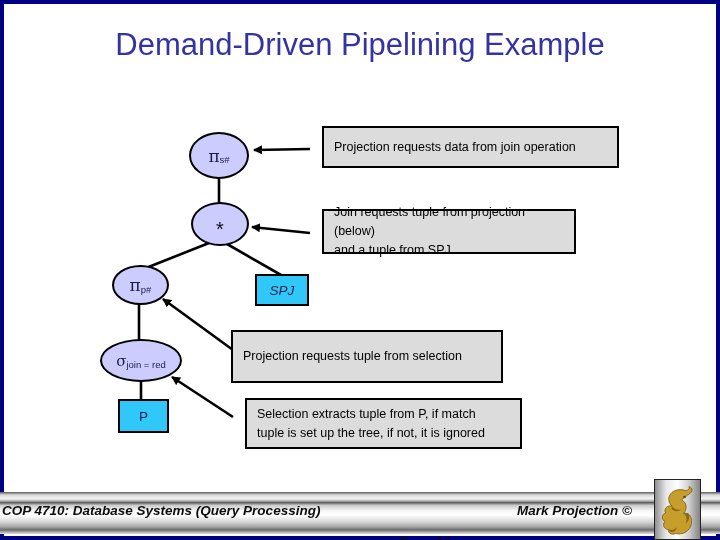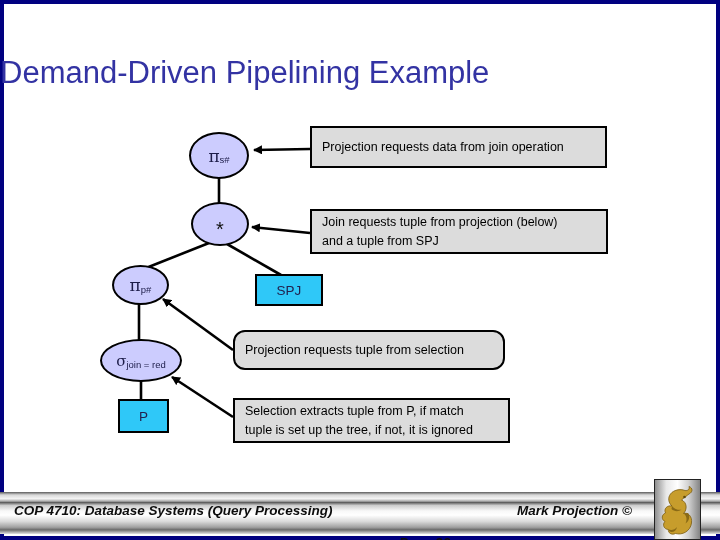--- a/index.html
+++ b/index.html
@@ -6,57 +6,57 @@
   .slide{
     position:relative;width:720px;height:540px;background:#ffffff;
     font-family:"Liberation Sans", sans-serif;overflow:hidden;
     box-sizing:border-box;
   }
   .slide-border{
     position:absolute;left:0;top:0;width:712px;height:532px;
     border:4px solid #000080;z-index:1;pointer-events:none;
   }
   .page-title{
-    position:absolute;left:0;top:27px;width:720px;text-align:left;
-    font-size:31px;color:#3333a3;z-index:2;letter-spacing:0px;margin-top:28px;
+    position:absolute;left:0;top:27px;width:720px;text-align:center;
+    font-size:31px;color:#3333a3;z-index:2;letter-spacing:0px;
   }
   
   .ellipse-node{
     position:absolute;background:#ccccfe;border:2.4px solid #000000;
     border-radius:50%;display:flex;align-items:center;justify-content:center;
     color:#1d1d49;z-index:4;box-sizing:border-box;
   }
   .rect-node{
     position:absolute;background:#2fc8f8;border:2.4px solid #000000;
     display:flex;align-items:center;justify-content:center;
     color:#22224f;font-size:13.5px;z-index:4;box-sizing:border-box;
   }
   .op-symbol{font-size:17px;font-family:"DejaVu Serif", serif;}
   .op-sub{font-size:9.5px;font-family:"Liberation Sans", sans-serif;transform:translateY(4px);display:inline-block;}
   .star-symbol{font-size:20px;color:#111;transform:translateY(5px);display:inline-block;font-family:"Liberation Sans", sans-serif;}
   
   .callout{
     position:absolute;background:#dcdcdc;border:2px solid #000000;
     display:flex;align-items:center;padding:0 10px;font-size:12.5px;
-    line-height:1.5;color:#000;white-space:pre-line;z-index:3;box-sizing:border-box;
+    line-height:1.5;color:#000;white-space:pre-line;z-index:3;box-sizing:border-box;margin-left:12px;
   }
   
   .connector-layer{position:absolute;left:0;top:0;width:720px;height:540px;z-index:2;pointer-events:none;}
   
   .footer-bar{
     position:absolute;left:0;top:492px;width:720px;height:42px;z-index:5;
     background:linear-gradient(180deg,
       #5a5a5a 0%, #d8d8d8 7%, #f4f4f4 16%, #a8a8a8 22%, #5f5f5f 25%,
       #cccccc 32%, #f8f8f8 45%, #ffffff 55%, #dadada 70%,
       #a0a0a0 84%, #6b6b6b 90%, #e3e3e3 100%);
   }
   .footer-text{
     position:absolute;top:11px;font-size:13.5px;font-weight:bold;font-style:italic;color:#0d0d0d;
   }
-  .footer-course{left:14px;}
+  .footer-course{left:2px;}
   .footer-page{left:399px;margin-top:32px;}
   .footer-author{right:88px;}
   .logo-strip{
     position:absolute;left:654px;top:479px;width:47px;height:61px;z-index:6;
     border:1.5px solid #222;box-sizing:border-box;
     background:linear-gradient(90deg,#8f8f8f 0%,#e8e8e8 25%,#ffffff 50%,#d0d0d0 75%,#848484 100%);
     display:flex;align-items:center;justify-content:center;
   }
 </style>
 </head>
@@ -98,33 +98,33 @@
   <div class="ellipse-node" style="left:112px;top:265px;width:57px;height:40px;">
     <span class="op-symbol">π</span>
       <span class="op-sub">p#</span>
   </div>
 
   <div class="ellipse-node" style="left:100px;top:339px;width:82px;height:43px;">
     <span class="op-symbol" style="font-size:15px;">σ</span>
       <span class="op-sub">join = red</span>
   </div>
 
-  <div class="rect-node" style="left:255px;top:274px;width:68px;height:32px;">
+  <div class="rect-node" style="left:255px;top:274px;width:54px;height:32px;font-style:italic;">
     <span>SPJ</span>
   </div>
 
   <div class="rect-node" style="left:118px;top:399px;width:51px;height:34px;">
     <span>P</span>
   </div>
 
   <div class="callout" style="left:310px;top:126px;width:297px;height:42px;">Projection requests data from join operation</div>
-  <div class="callout" style="left:310px;top:209px;width:298px;height:45px;">Join requests tuple from projection (below)
+  <div class="callout" style="left:310px;top:209px;width:254px;height:45px;">Join requests tuple from projection (below)
 and a tuple from SPJ</div>
-  <div class="callout" style="left:233px;top:330px;width:272px;height:40px;border-radius:12px;">Projection requests tuple from selection</div>
-  <div class="callout" style="left:233px;top:398px;width:277px;height:45px;">Selection extracts tuple from P, if match
+  <div class="callout" style="left:219px;top:330px;width:272px;height:53px;">Projection requests tuple from selection</div>
+  <div class="callout" style="left:233px;top:398px;width:277px;height:51px;">Selection extracts tuple from P, if match
 tuple is set up the tree, if not, it is ignored</div>
 
   <div class="footer-bar">
     <span class="footer-text footer-course">COP 4710: Database Systems (Query Processing)</span>
     <span class="footer-text footer-page">Page 26</span>
     <span class="footer-text footer-author">Mark Projection ©</span>
   </div>
 
   <div class="logo-strip">
     <svg width="36" height="50" viewBox="0 0 36 50">

